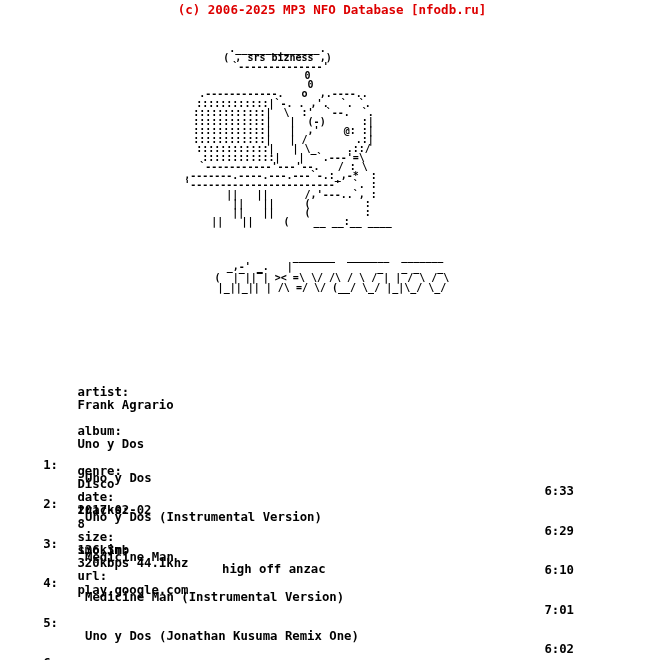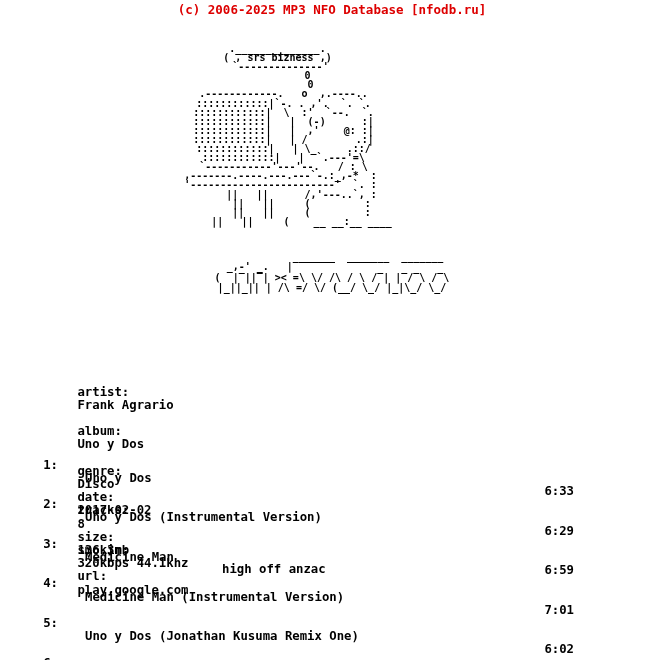--- a/index.html
+++ b/index.html
@@ -199,21 +199,21 @@
       <span class="track-time">6:33</span>
     </div>
     <div class="track-row">
       <span class="track-num">2:</span>
       <span class="track-title">Uno y Dos (Instrumental Version)</span>
       <span class="track-time">6:29</span>
     </div>
     <div class="track-row">
       <span class="track-num">3:</span>
       <span class="track-title">Medicine Man</span>
-      <span class="track-time">6:59</span>
+      <span class="track-time">6:10</span>
     </div>
     <div class="track-row">
       <span class="track-num">4:</span>
       <span class="track-title">Medicine Man (Instrumental Version)</span>
       <span class="track-time">7:01</span>
     </div>
     <div class="track-row">
       <span class="track-num">5:</span>
       <span class="track-title">Uno y Dos (Jonathan Kusuma Remix One)</span>
       <span class="track-time">6:02</span>

